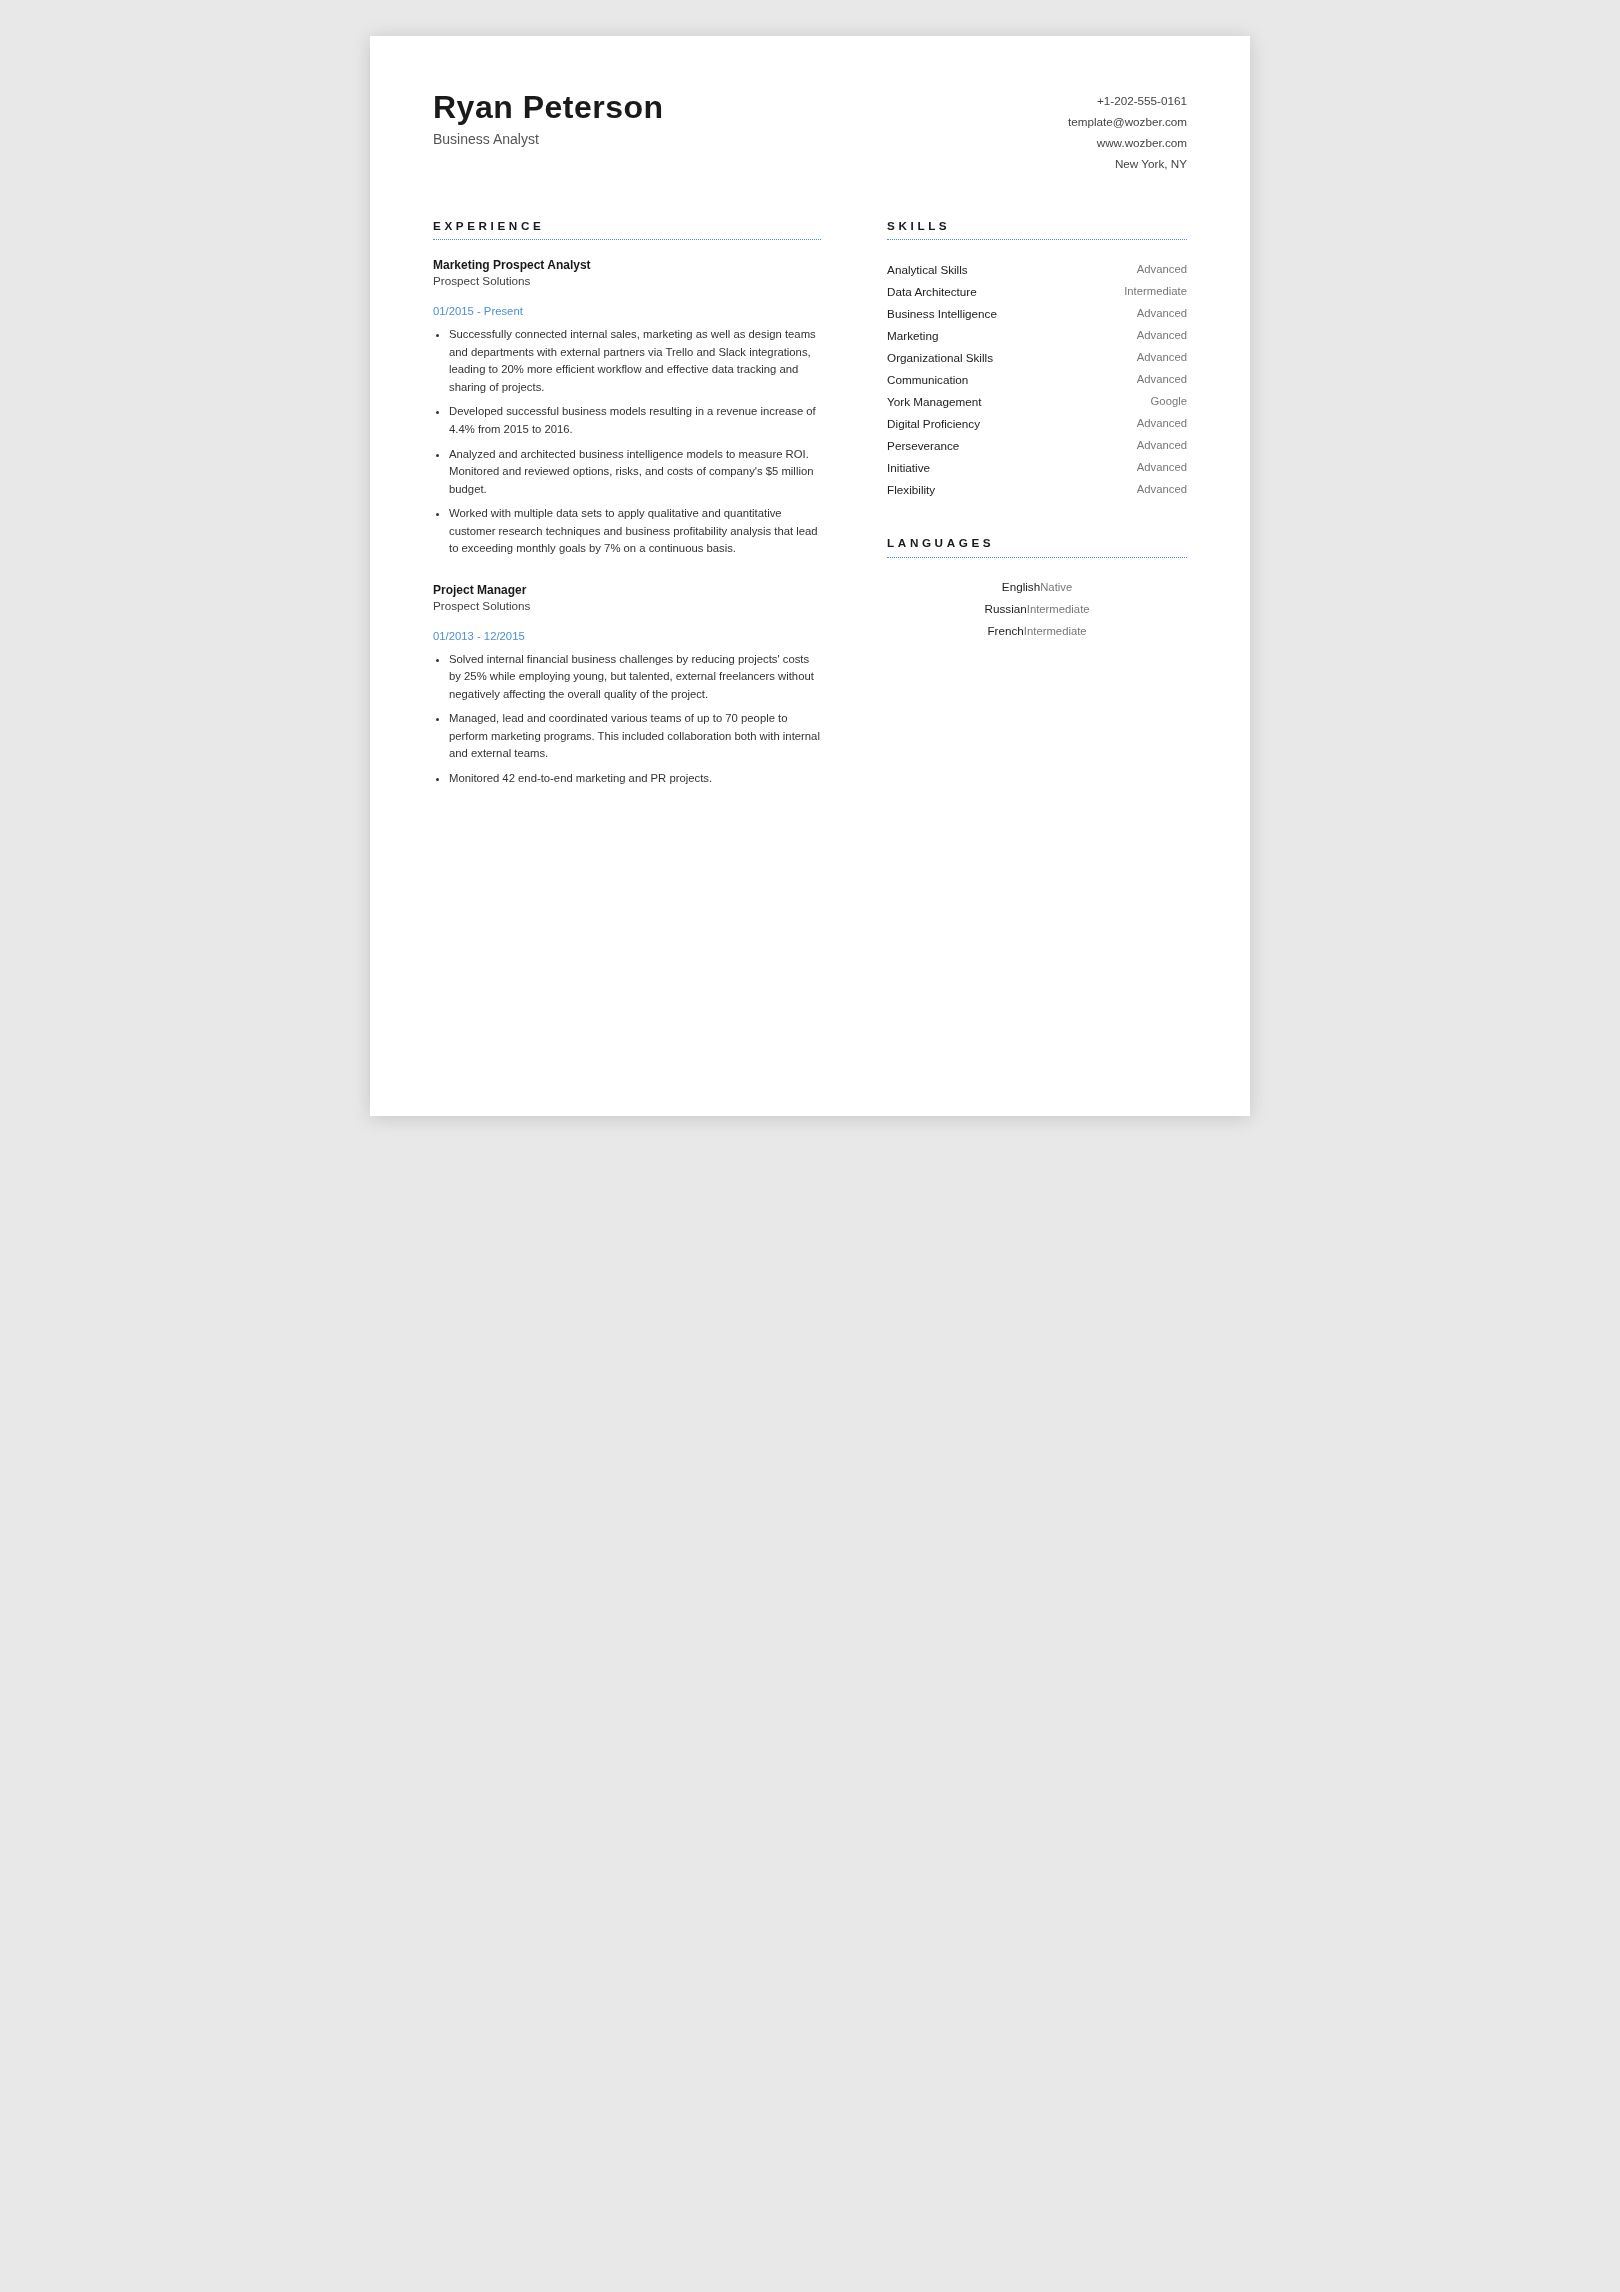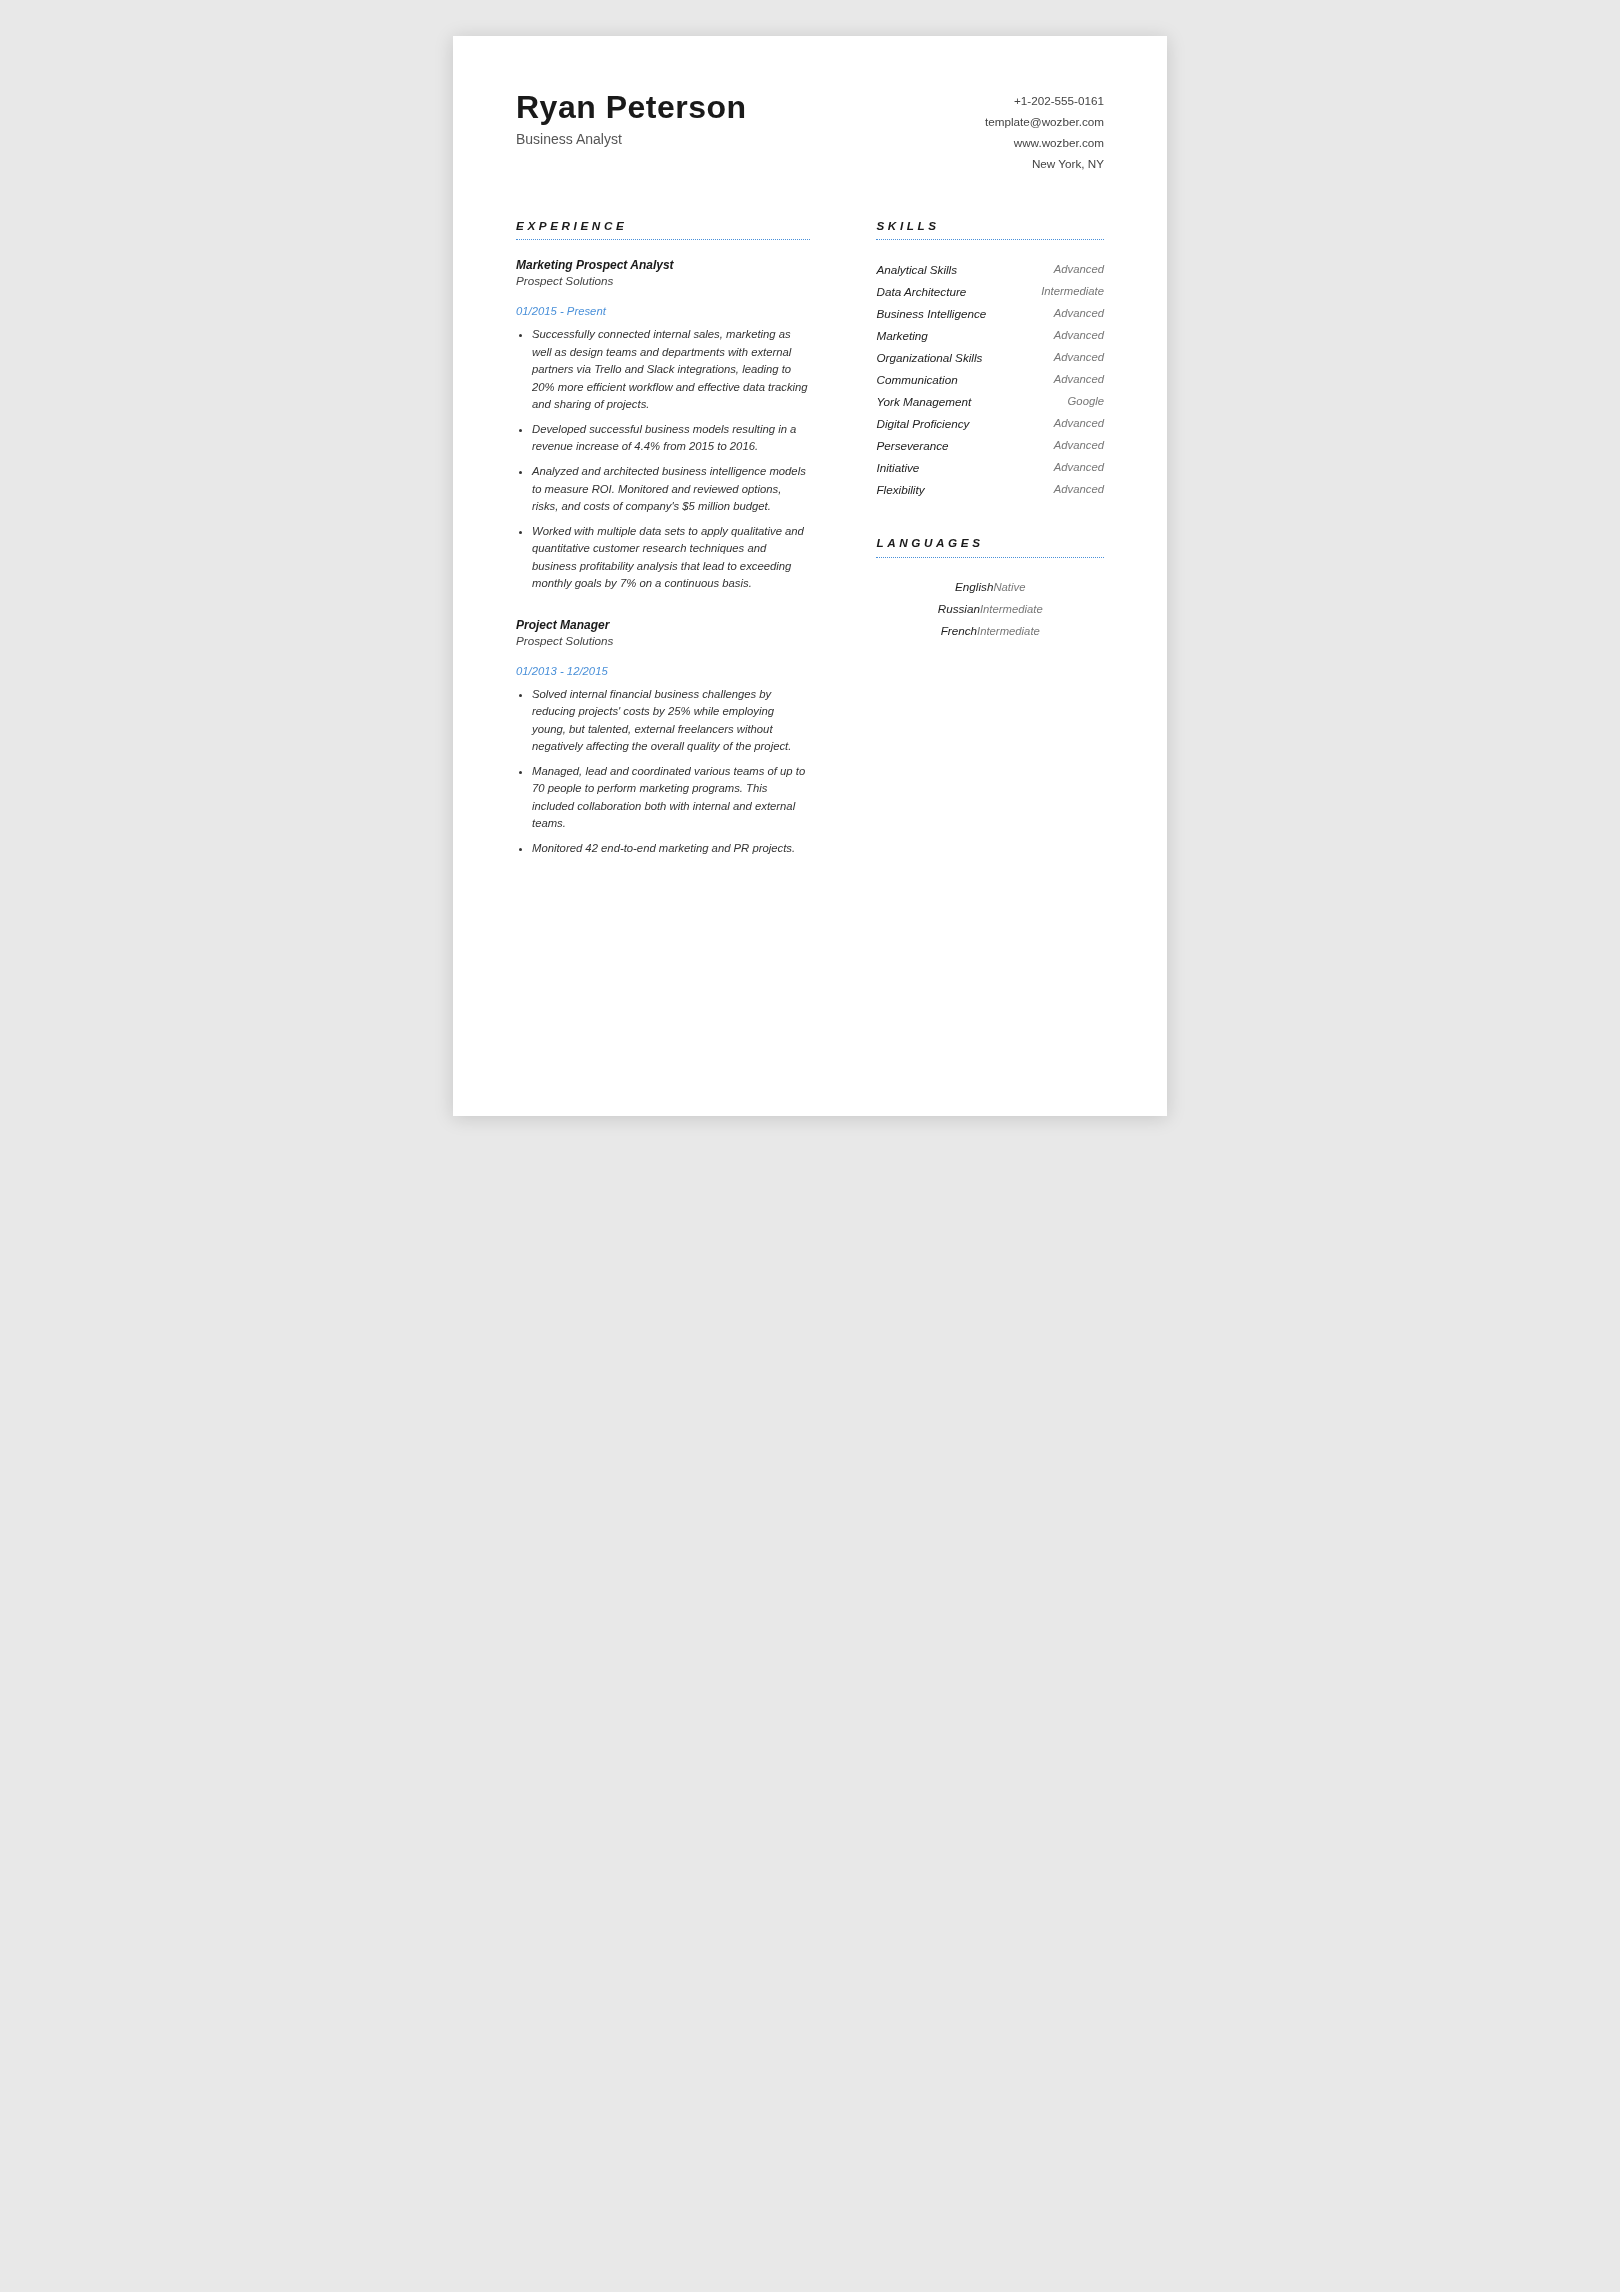--- a/index.html
+++ b/index.html
@@ -5,21 +5,21 @@
     * { margin: 0; padding: 0; box-sizing: border-box; }
     body {
       background: #e8e8e8;
       font-family: 'Arial', sans-serif;
       display: flex;
       justify-content: center;
       padding: 36px 18px;
     }
     .resume {
       background: #ffffff;
-      width: 714px;
+      width: 880px;
       min-height: 1080px;
       padding: 54px 63px 54px 63px;
       box-shadow: 0 1.8px 18px rgba(0,0,0,0.15);
     }
     
     .header {
       display: flex;
       justify-content: space-between;
       align-items: flex-start;
       margin-bottom: 45px;
@@ -40,21 +40,20 @@
     .header-right {
       text-align: right;
       font-size: 11.7px;
       color: #444;
       line-height: 1.8;
     }
     
     .main-content {
       display: flex;
       gap: 66px;
-      font-style: italic;
     }
     .left-col {
       flex: 1.1;
     }
     .right-col {
       flex: 0.85;
     }
     
     .section {
       margin-bottom: 36px;

